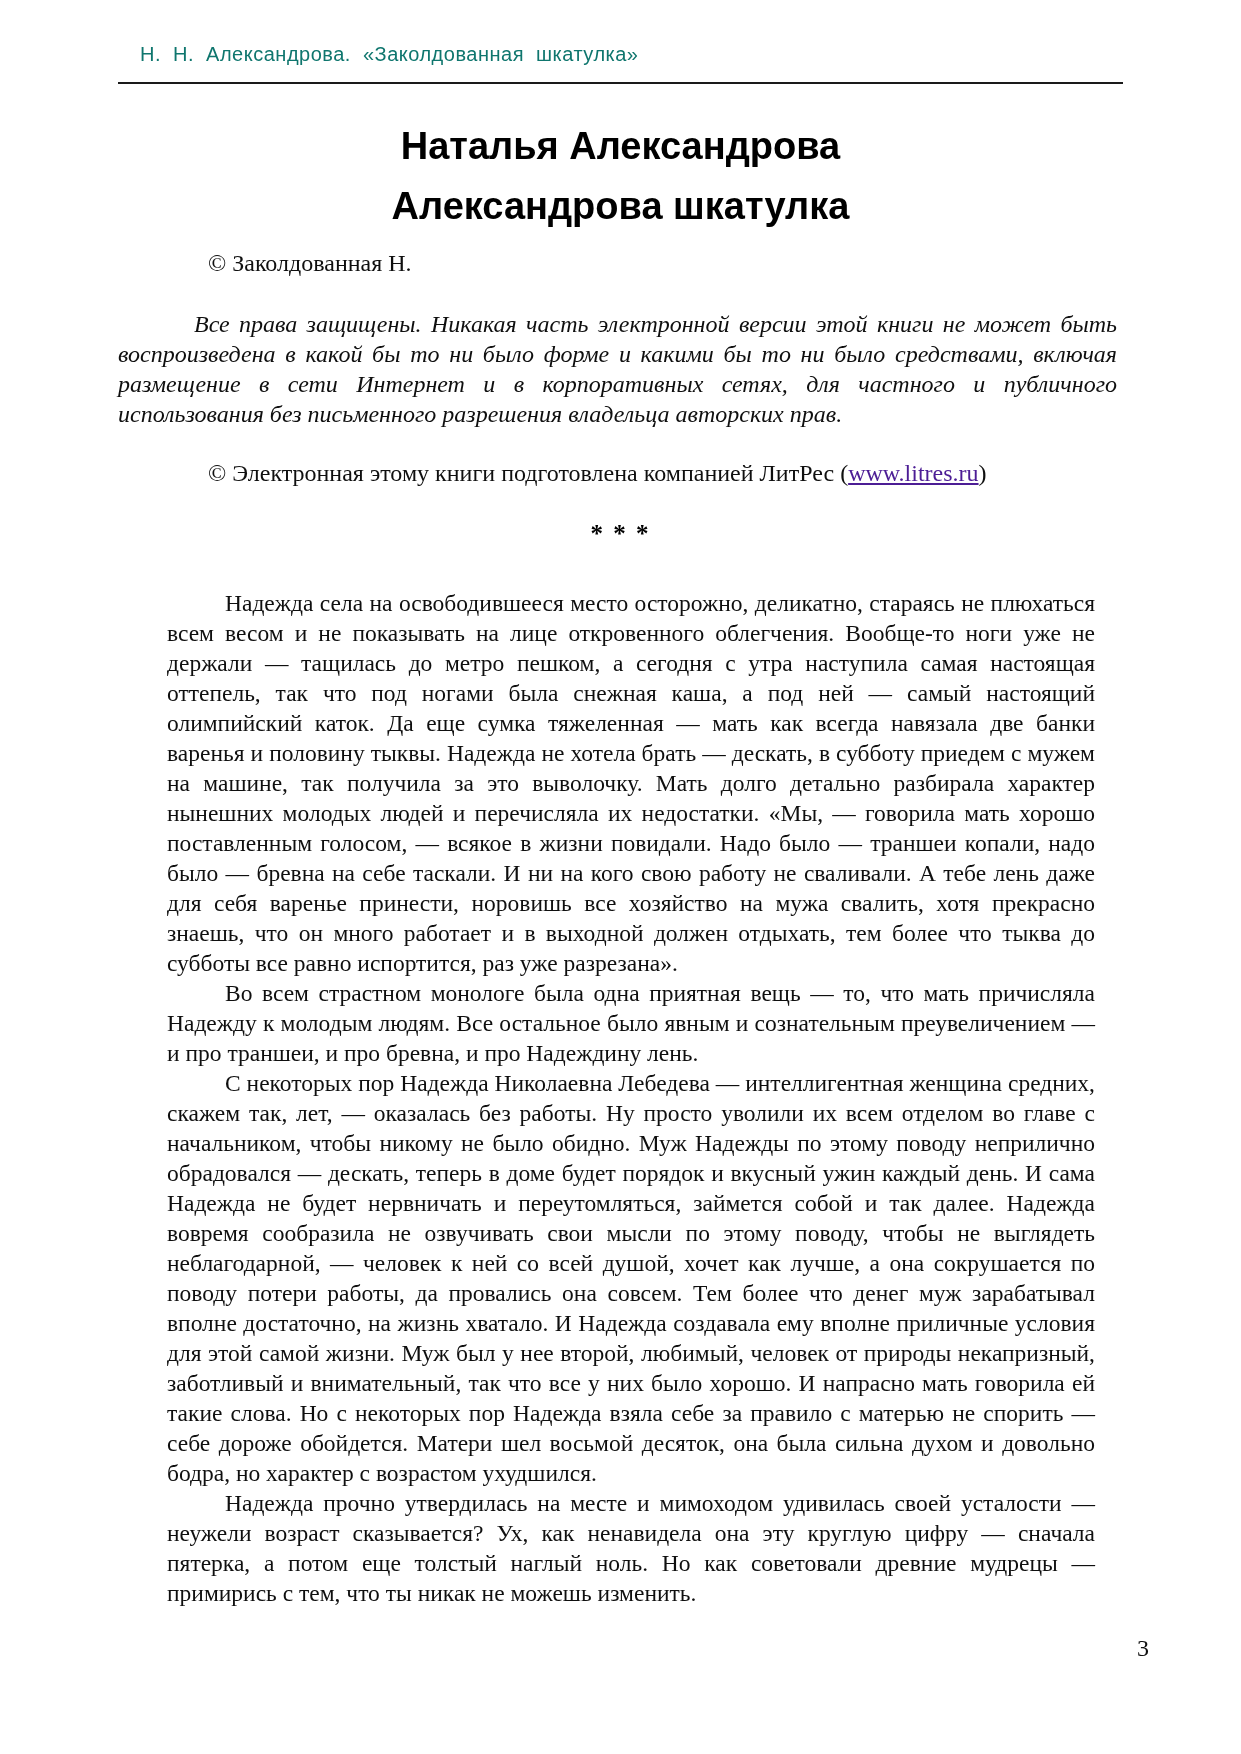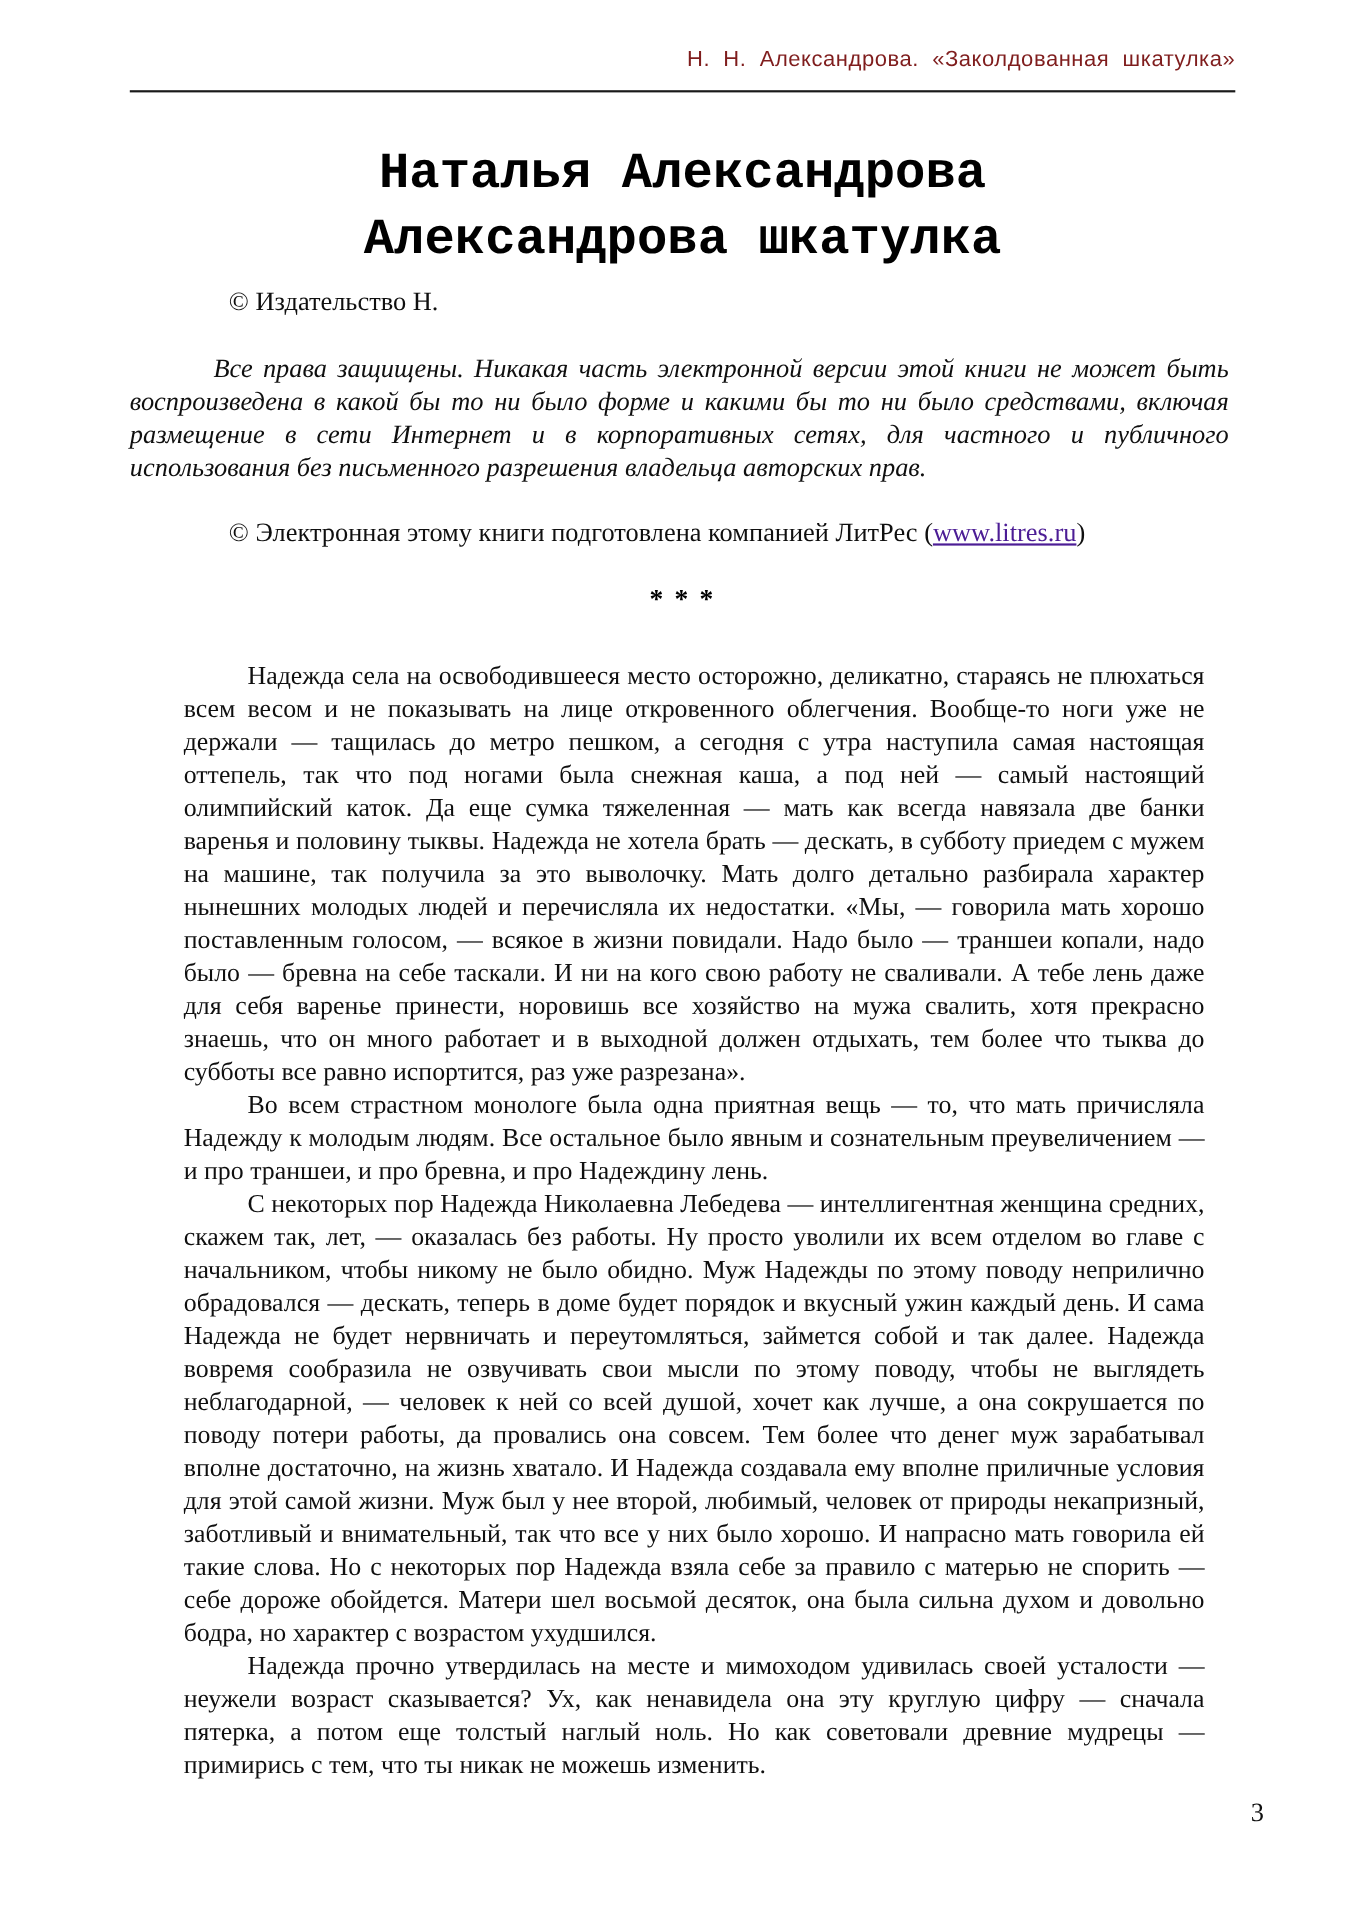--- a/index.html
+++ b/index.html
@@ -19,38 +19,37 @@
   .content {
     margin: 0 118px;
   }
   
   .running-head {
     padding-top: 42px;
     margin-left: 22px;
     font-family: "Liberation Sans", sans-serif;
     font-size: 20px;
     line-height: 24px;
-    color: #7f1d1d;
+    color: #0f766e;
     word-spacing: 6px;
     letter-spacing: 0.5px;
-    text-align: right;
   }
   .head-rule {
     margin-top: 16px;
     border: 0;
     border-bottom: 2px solid #1a1a1a;
     height: 0;
   }
   
   .book-title {
-    margin-top: 44px;
+    margin-top: 32px;
     text-align: center;
-    font-family: Liberation Mono, monospace;
+    font-family: Liberation Sans, sans-serif;
     font-weight: bold;
-    font-size: 46px;
+    font-size: 38px;
     line-height: 60px;
     color: #000000;
   }
   
   .copyright-block {
     margin-top: 12px;
     margin-left: 90px;
     font-size: 24px;
     line-height: 31px;
   }
@@ -118,21 +117,21 @@
     <div class="running-head">Н. Н. Александрова. «Заколдованная шкатулка»</div>
 
     <hr class="head-rule">
 
     <div class="book-title">
       <div>Наталья Александрова</div>
       <div>Александрова шкатулка</div>
     </div>
 
     <div class="copyright-block">
-      <div>© Издательство Н.</div>
+      <div>© Заколдованная Н.</div>
     </div>
 
     <div class="rights-notice">Все права защищены. Никакая часть электронной версии этой книги не может быть воспроизведена в какой бы то ни было форме и какими бы то ни было средствами, включая размещение в сети Интернет и в корпоративных сетях, для частного и публичного использования без письменного разрешения владельца авторских прав.</div>
 
     <div class="litres-line">
       <span>© Электронная этому книги подготовлена компанией ЛитРес (</span><a href="#">www.litres.ru</a><span>)</span>
     </div>
 
     <div class="separator">* * *</div>
 

